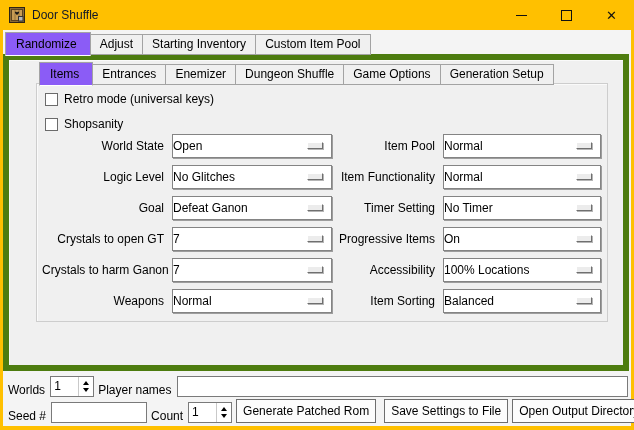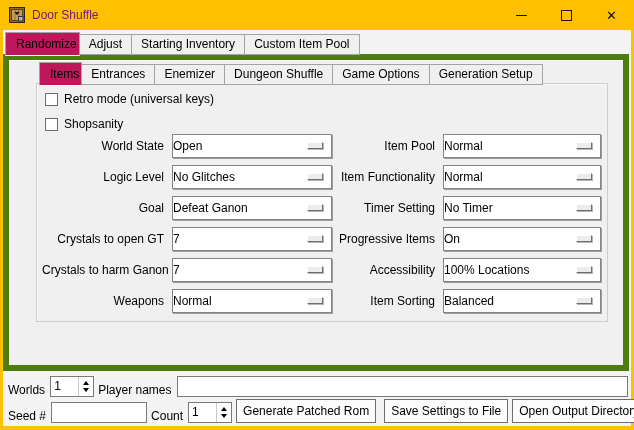--- a/index.html
+++ b/index.html
@@ -11,42 +11,42 @@
     position:relative;
   }
   .window{position:absolute;inset:0;}
   
   .titlebar{
     position:absolute;top:0;left:0;right:0;height:30px;
     background:#ffc000;display:flex;align-items:center;
   }
   .app-icon{width:16px;height:16px;margin-left:9px;display:inline-block;}
   .app-icon svg{display:block;}
-  .title-text{margin-left:7px;font-size:12px;color:#701a75;}
+  .title-text{margin-left:7px;font-size:12px;color:#0f172a;}
   .caption-buttons{position:absolute;right:0;top:0;height:30px;display:flex;}
   .cap-btn{width:45px;height:30px;display:flex;align-items:center;justify-content:center;cursor:default;}
   .glyph-min{width:11px;height:0;border-top:1px solid #111;}
   .glyph-max{width:9px;height:9px;border:1px solid #111;background:transparent;}
   .glyph-close{font-size:13px;line-height:13px;color:#111;}
   
   .client{
     position:absolute;top:30px;left:3px;right:3px;bottom:4px;
     background:#f4f4f4;
   }
   
   .tabs{position:absolute;display:flex;align-items:flex-end;z-index:3;}
   .tab{
     background:#f0f0f0;border:1px solid #a3a3a3;
     padding:2px 9px 3px 9px;margin-left:-1px;
     white-space:nowrap;cursor:default;position:relative;
   }
   .tab:first-child{margin-left:0;}
   .tab.selected{
-    background:#be185d;z-index:4;
-    padding:4px 2px 4px 10px;margin-bottom:-1px;
+    background:#8b5cf6;z-index:4;
+    padding:4px 13px 4px 10px;margin-bottom:-1px;
     border-bottom:1px solid #fff;
   }
   .outer-tabs{top:2px;left:2px;}
   .inner-tabs{top:2px;left:30px;}
   
   .pane-outer{
     position:absolute;top:24px;left:0;width:626px;height:317px;
     background:#f0f0f0;border:6px solid #4d7c0f;box-sizing:border-box;
     box-shadow:inset 1px 1px 0 #fafafa;
     z-index:2;

